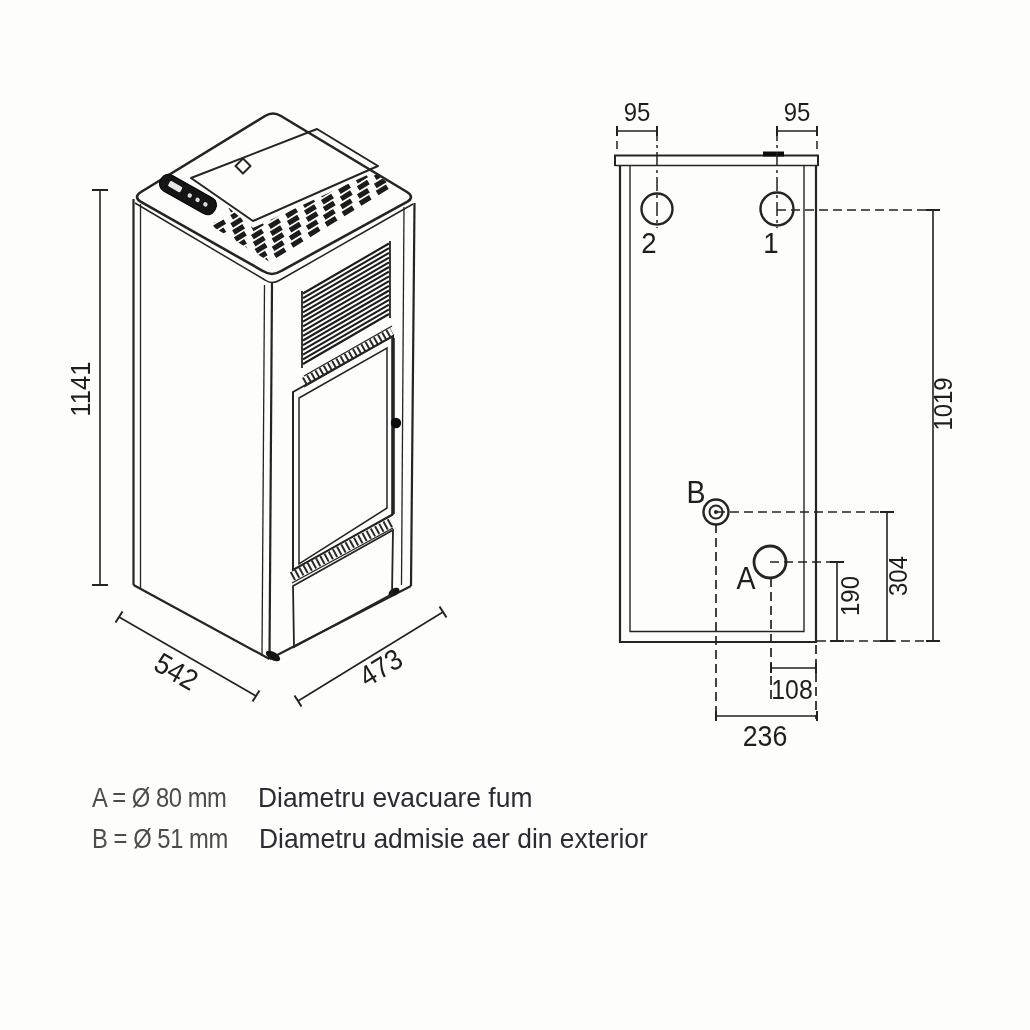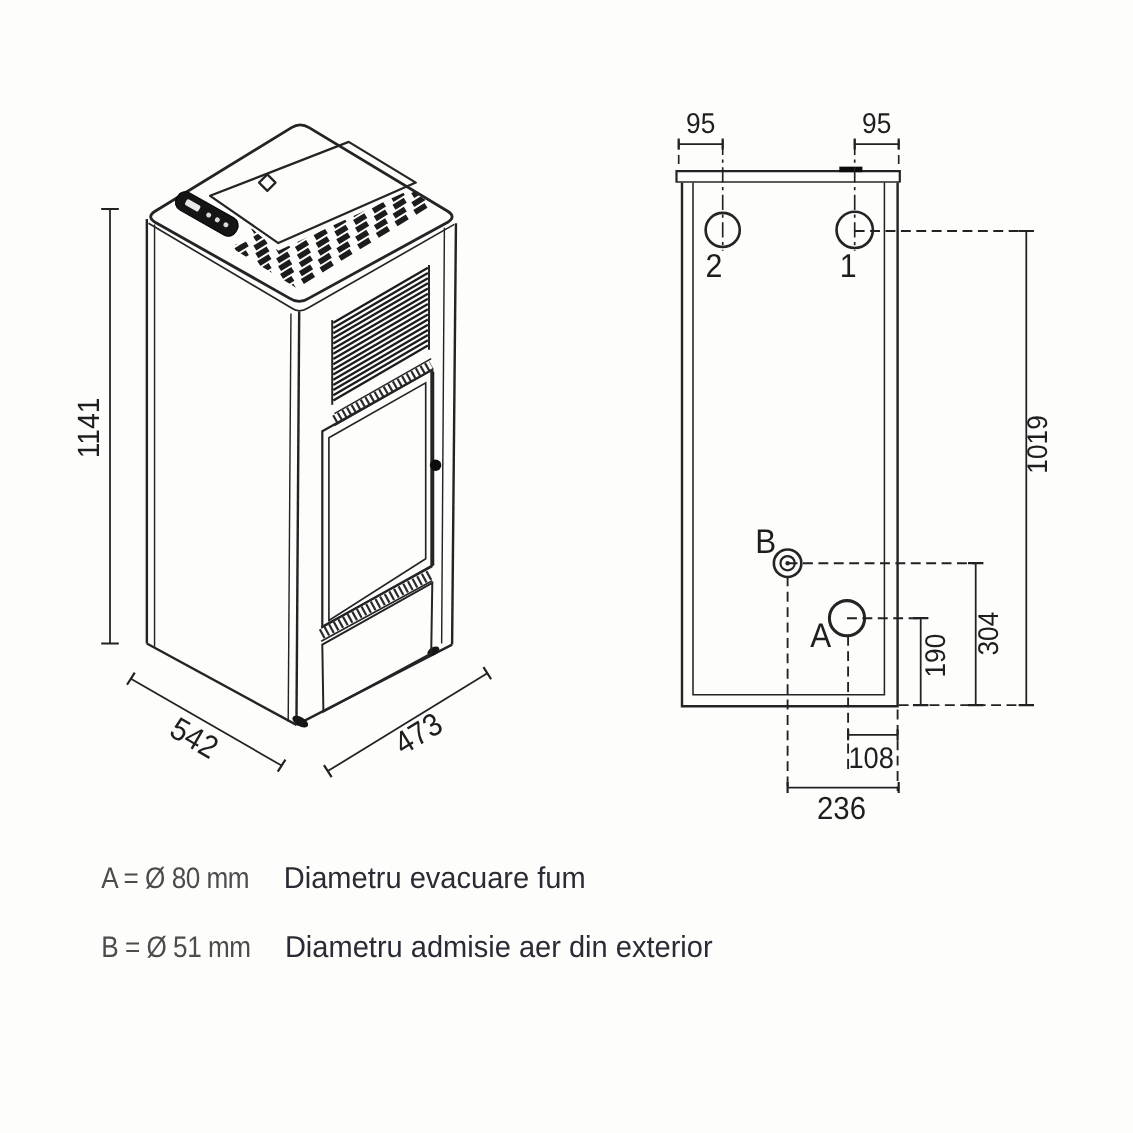--- a/index.html
+++ b/index.html
@@ -191,17 +191,17 @@
   <div class="lbl" style="left:746px;top:578px;font-size:31px">A</div>
   <div class="lbl" style="left:898px;top:576px;--rot:-90deg;font-size:26px">304</div>
   <div class="lbl" style="left:850px;top:596px;--rot:-90deg;font-size:26px">190</div>
   <div class="lbl" style="left:792px;top:690px;font-size:27px">108</div>
   <div class="lbl" style="left:765px;top:736px;font-size:29px">236</div>
 
   <div class="legend-row" style="top:782px">
     <span class="legend-symbol">A = Ø 80 mm</span>
     <span class="legend-desc">Diametru evacuare fum</span>
   </div>
-  <div class="legend-row" style="top:845px">
+  <div class="legend-row" style="top:823px">
     <span class="legend-symbol">B = Ø 51 mm</span>
     <span class="legend-desc">Diametru admisie aer din exterior</span>
   </div>
 </div>
 
 </body></html>

